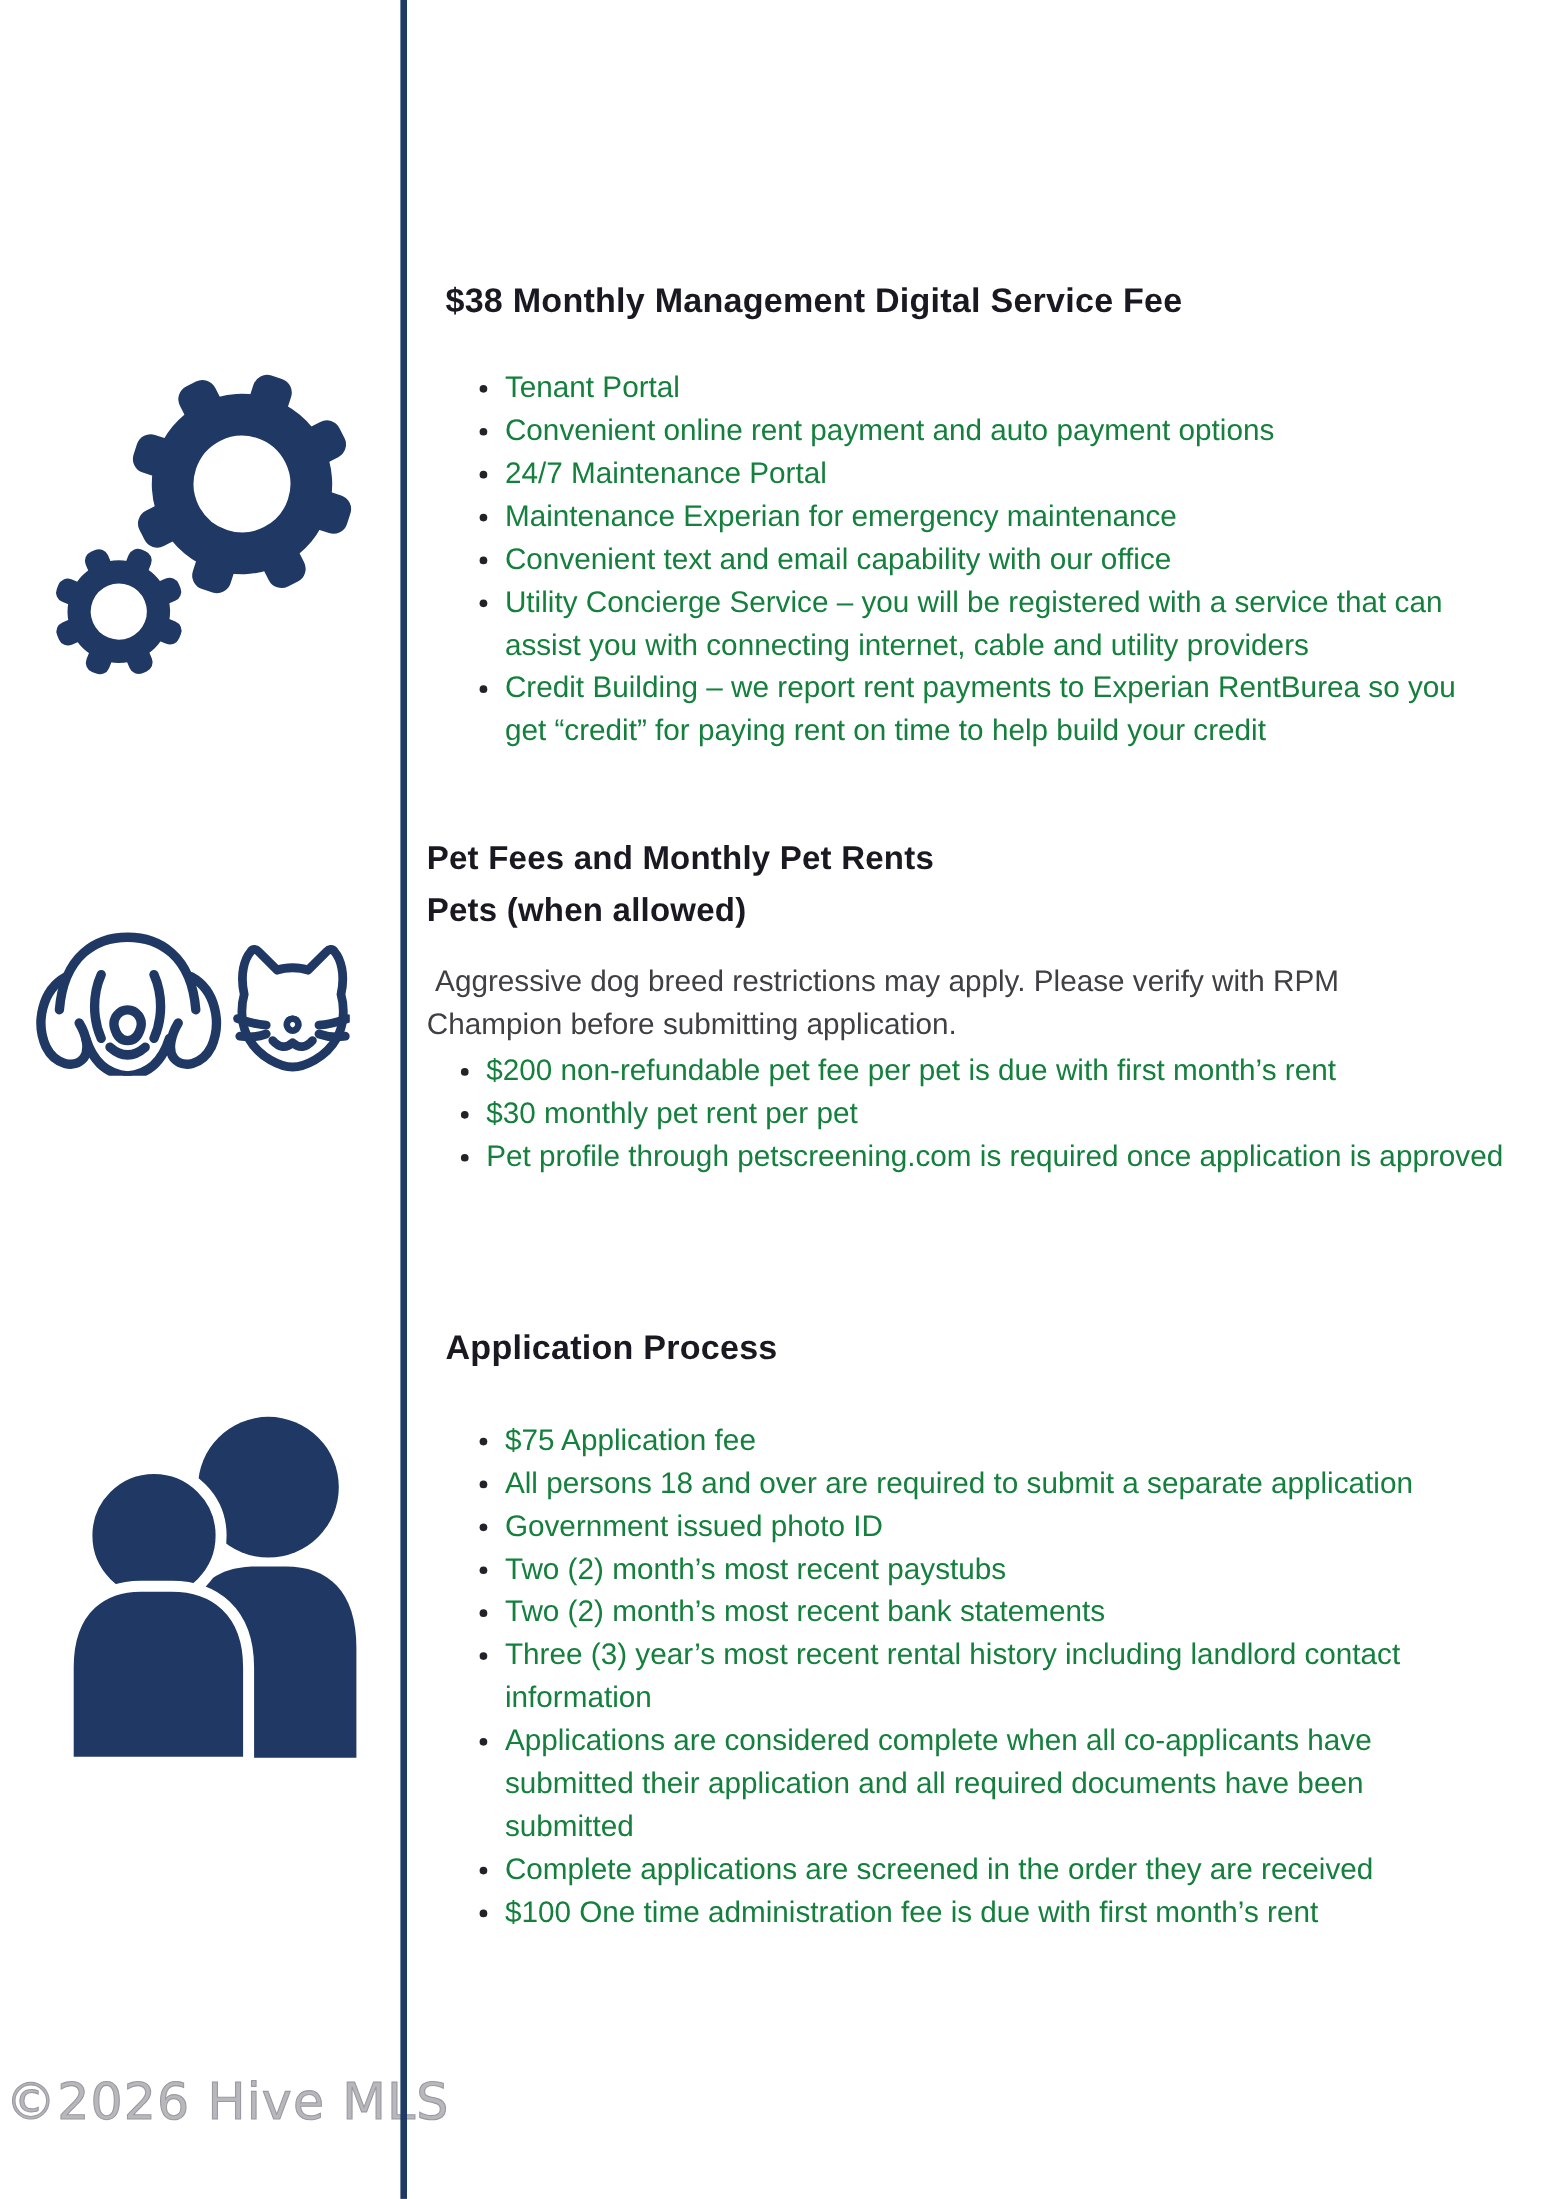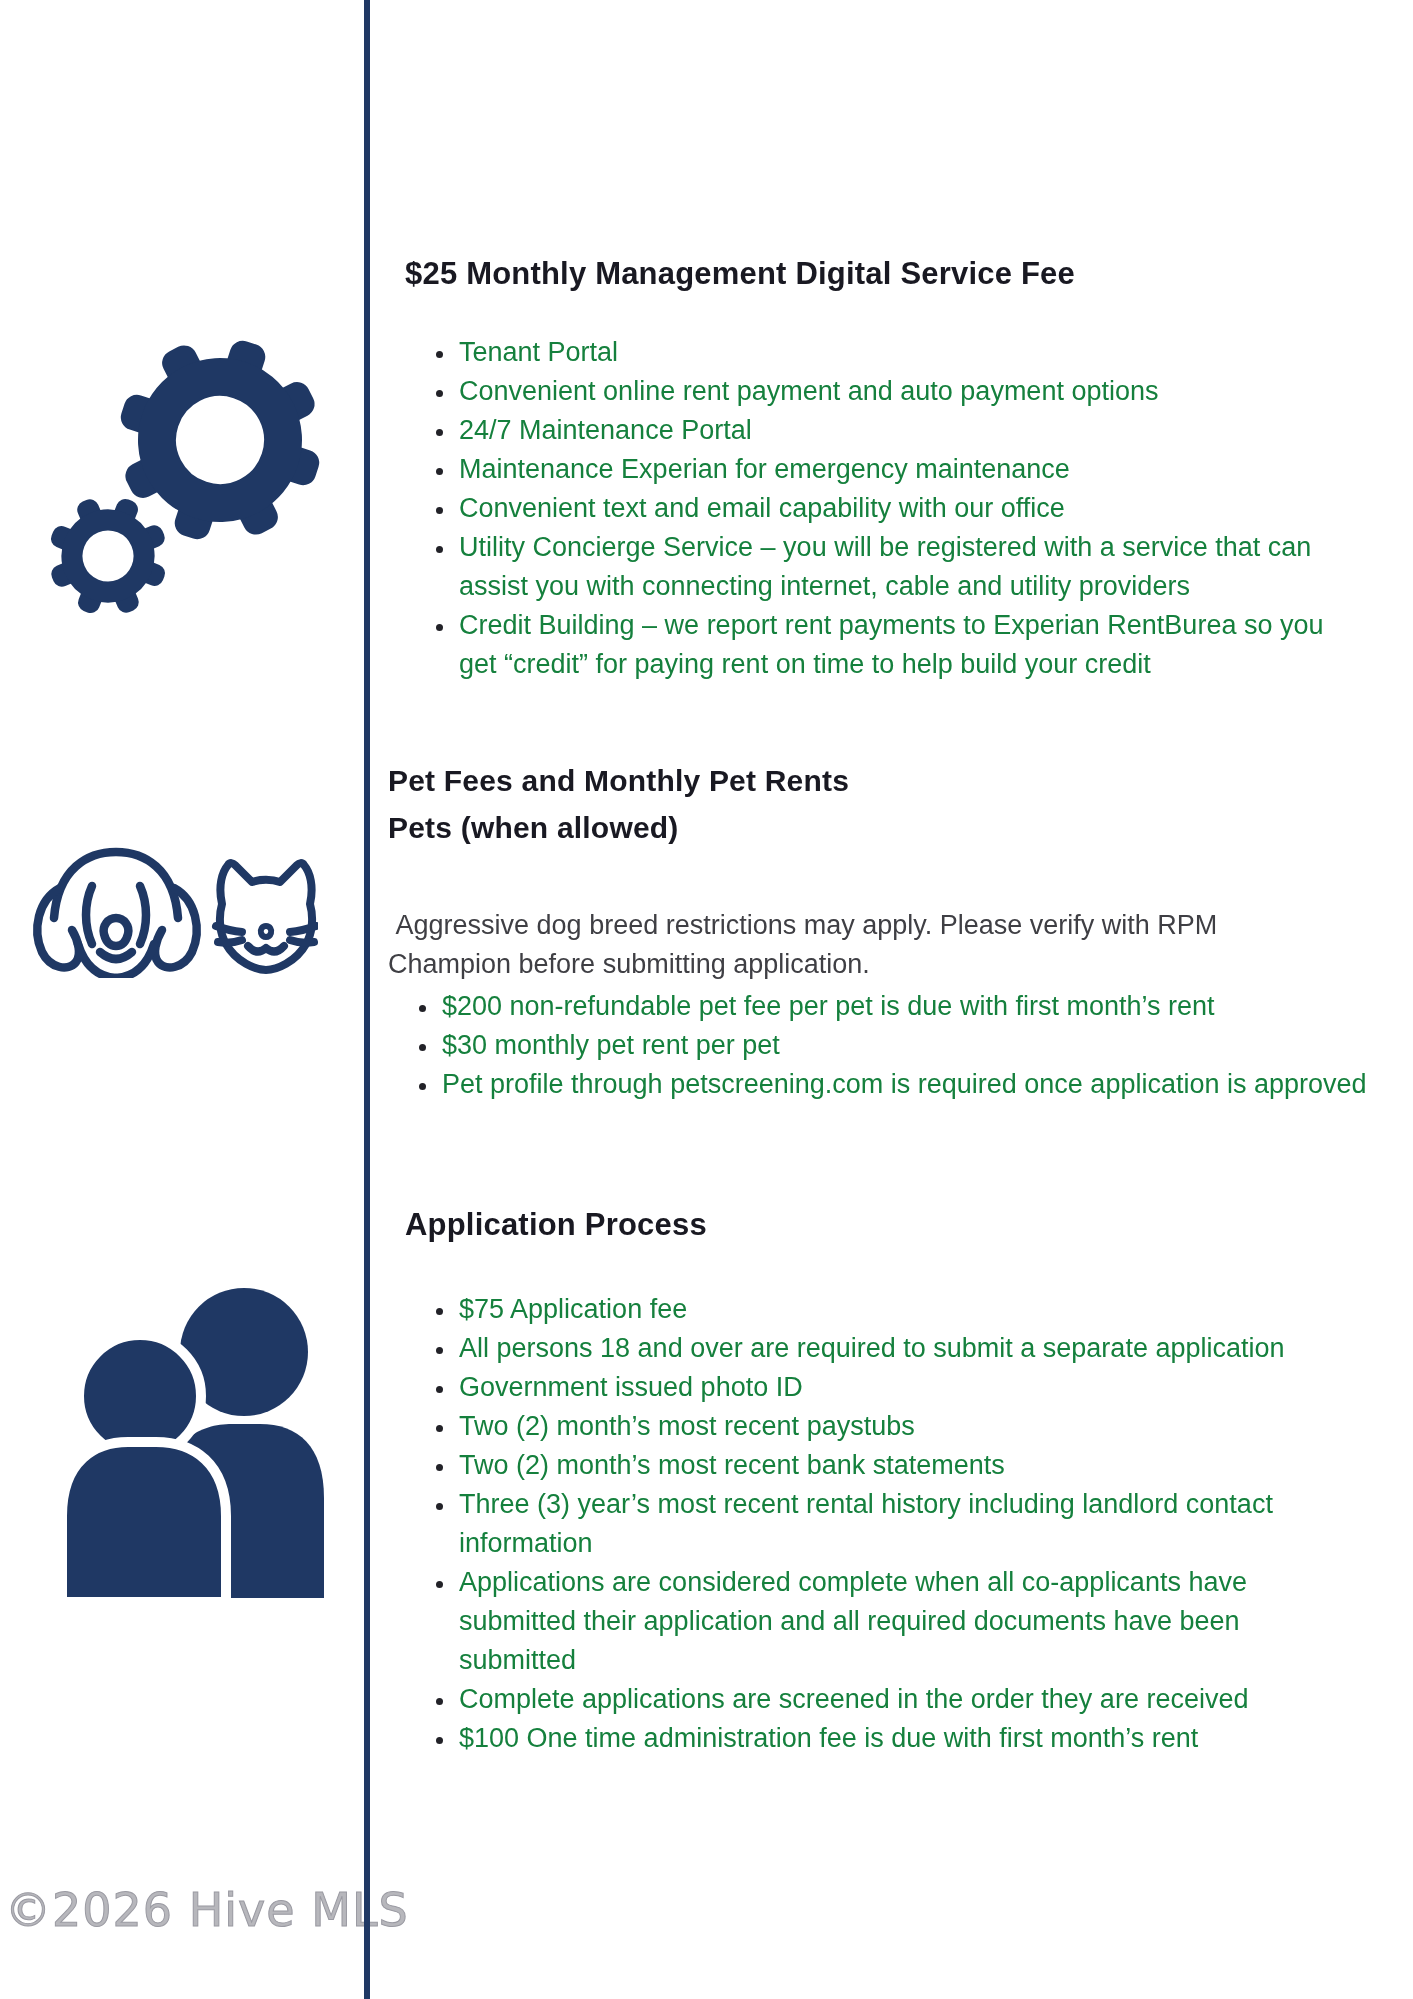--- a/index.html
+++ b/index.html
@@ -29,21 +29,21 @@
   .bullets li::marker { color:#222228; font-size:24px; }
 
   .sec-service  { left:405px; top:254px;  width:940px; }
   .sec-pets     { left:388px; top:757px;  width:935px; }
   .sec-apply    { left:405px; top:1205px; width:947px; }
 
   .sec-pets .bullets { margin-top:3px; width:932px; }
   .sec-apply .bullets { margin-top:45px; }
 
   .intro {
-    margin:55px 0 0 0; width:930px; font-size:27px; line-height:39px;
+    margin:22px 0 0 0; width:930px; font-size:27px; line-height:39px;
     color:#3f3f44; white-space:pre-wrap;
   }
 
   .gears-box  { left:38px;  top:328px;  width:290px; height:290px; }
   .pets-box   { left:28px;  top:838px;  width:290px; height:140px; }
   .people-box { left:36px;  top:1276px; width:290px; height:330px; }
 
   .watermark {
     position:absolute; left:5px; top:1884px; z-index:4;
     font-size:46px; line-height:52px; letter-spacing:1px;
@@ -85,21 +85,21 @@
             <rect x="-11" y="-60" width="22" height="31" rx="9" transform="rotate(270)"></rect>
             <rect x="-11" y="-60" width="22" height="31" rx="9" transform="rotate(315)"></rect>
           </g>
           <circle r="36" fill="none" stroke="#1f3864" stroke-width="21"></circle>
         </g>
       </g>
     </svg>
   </div>
 
   <div class="section sec-service">
-    <h2 class="sec-title">$25 Monthly Management Digital Service Fee</h2>
+    <h2 class="sec-title">$38 Monthly Management Digital Service Fee</h2>
     <ul class="bullets">
       <li>Tenant Portal</li>
       <li>Convenient online rent payment and auto payment options</li>
       <li>24/7 Maintenance Portal</li>
       <li>Maintenance Experian for emergency maintenance</li>
       <li>Convenient text and email capability with our office</li>
       <li>Utility Concierge Service – you will be registered with a service that can assist you with connecting internet, cable and utility providers</li>
       <li>Credit Building – we report rent payments to Experian RentBurea so you get “credit” for paying rent on time to help build your credit</li>
     </ul>
   </div>

